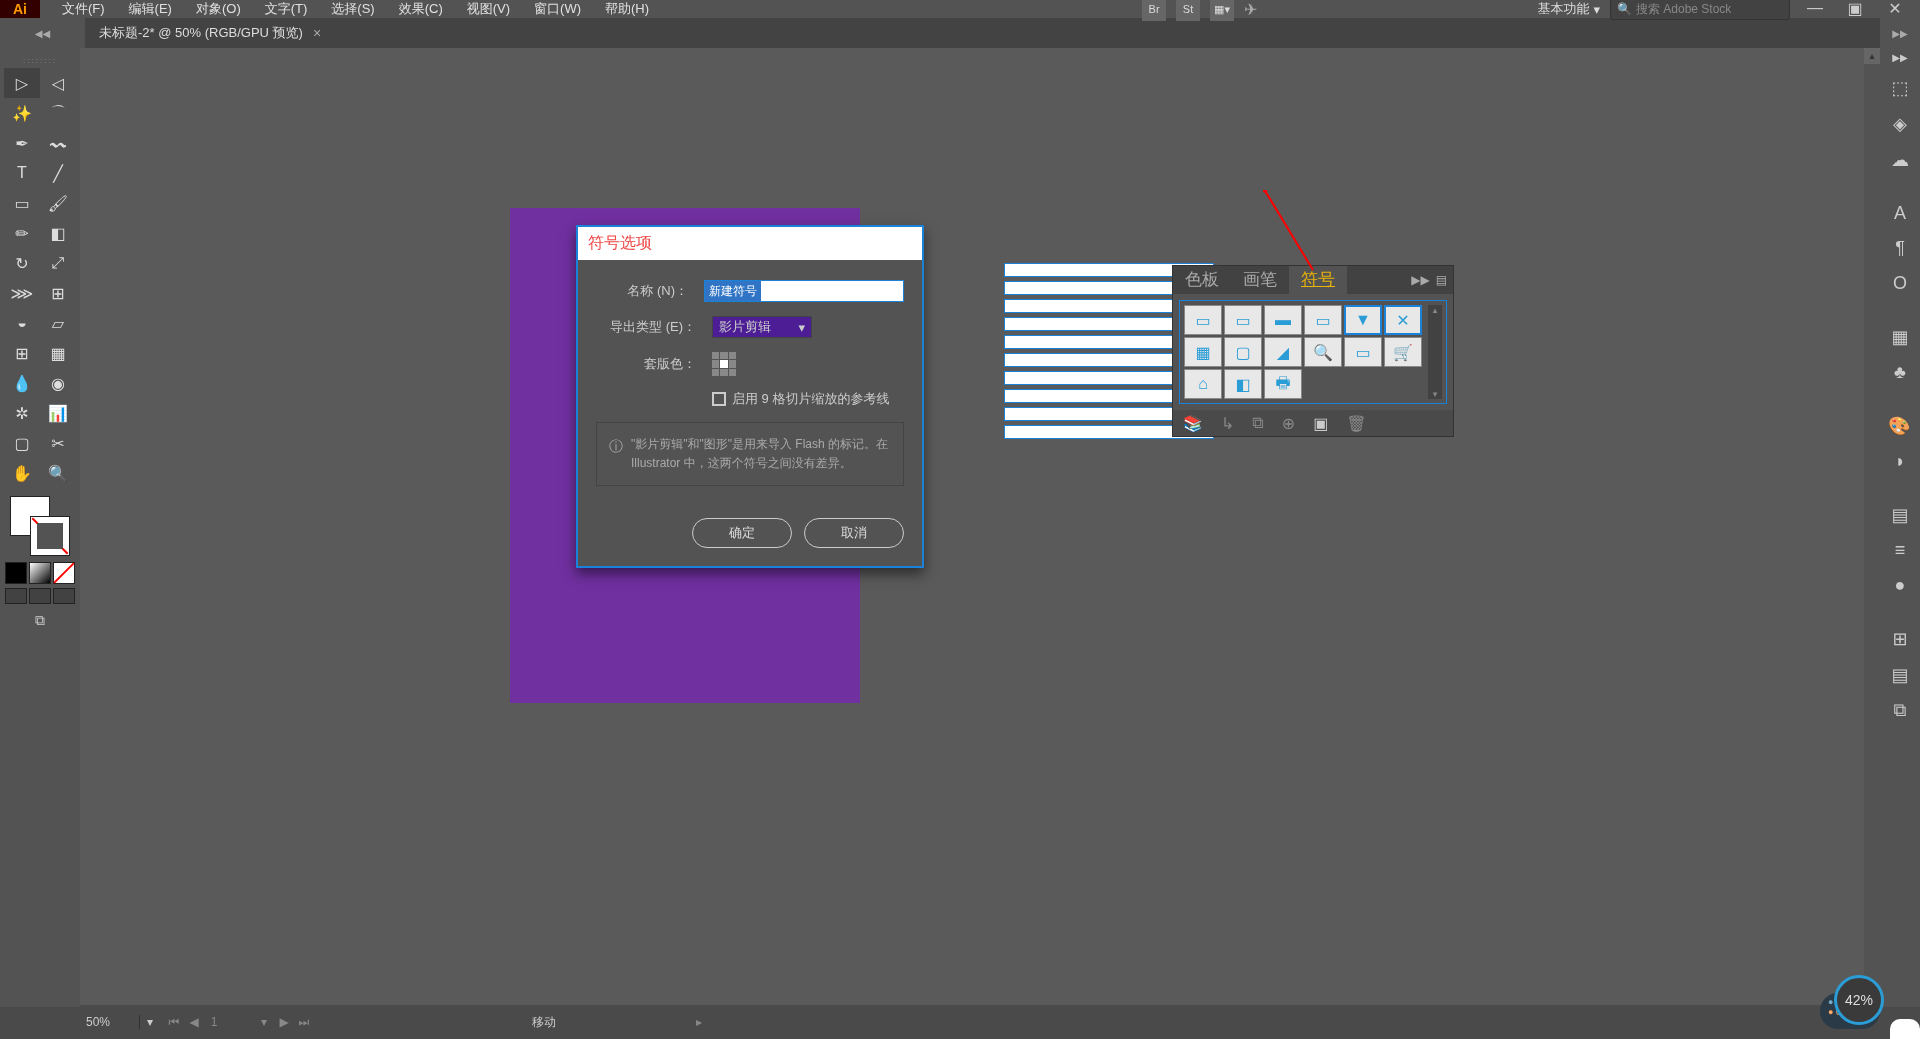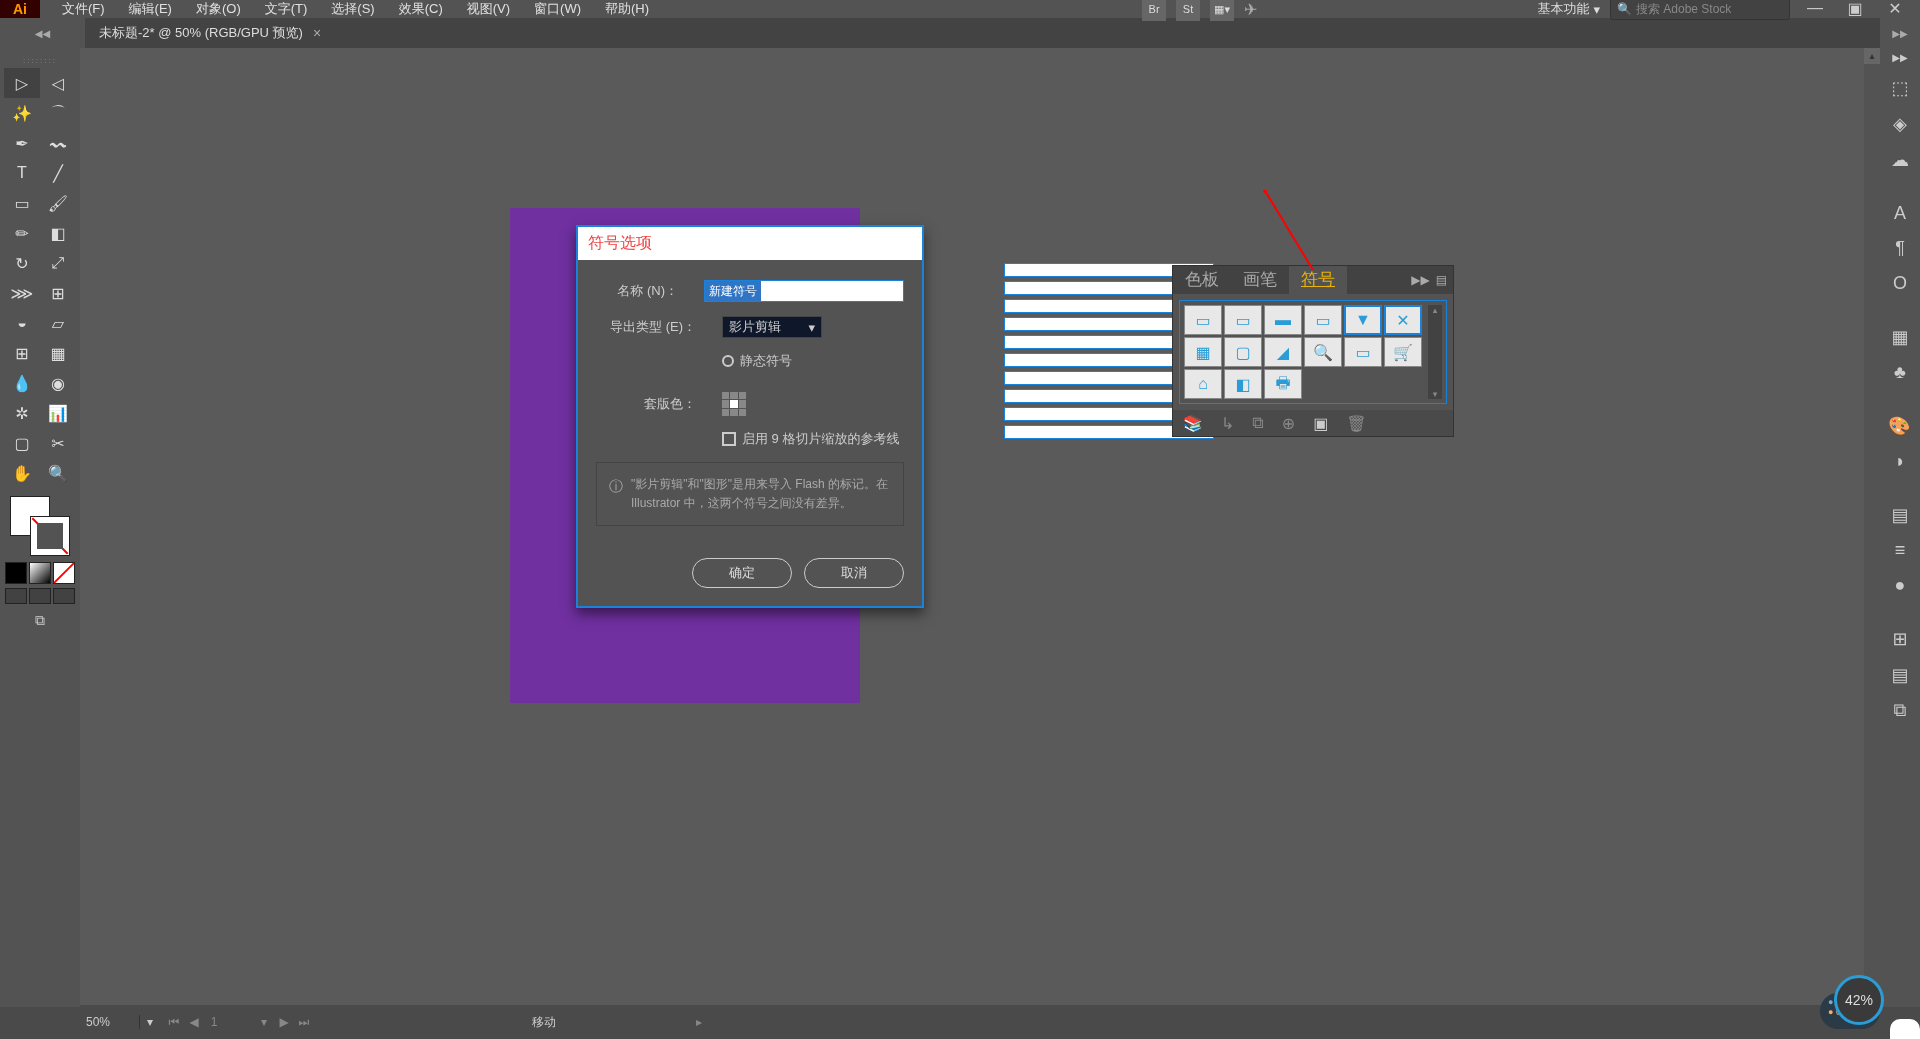--- a/index.html
+++ b/index.html
@@ -61,24 +61,24 @@
 
 .right-strip { width: 40px; background: #535353; display: flex; flex-direction: column; align-items: center; padding-top: 4px; gap: 14px; }
 .right-strip .strip-icon { color: #ccc; font-size: 18px; }
 .strip-sep { width: 30px; height: 4px; }
 
 
 .dialog { position: absolute; left: 576px; top: 225px; width: 348px; background: #535353; border: 2px solid #1a82d8; box-shadow: 0 6px 12px rgba(0,0,0,0.5); }
 .dialog-title { background: #fff; color: #ef4444; padding: 6px 10px; font-size: 16px; }
 .dialog-body { padding: 20px 18px 16px; color: #ccc; font-size: 13px; }
 .form-row { display: flex; align-items: center; margin-bottom: 14px; }
-.form-label { width: 100px; text-align: right; margin-right: 26px; }
+.form-label { width: 100px; text-align: right; margin-right: 16px; }
 .form-input { flex: none; width: 200px; height: 22px; background: #fff; border: 1px solid #1a82d8; display: flex; align-items: center; }
 .form-input-sel { height: 100%; background: #3074c5; color: #fff; padding: 0 4px; font-size: 12px; display: flex; align-items: center; }
-.form-select { width: 100px; height: 22px; background: #0f172a; border: 1px solid #444; display: flex; align-items: center; justify-content: space-between; padding: 0 6px; }
+.form-select { width: 100px; height: 22px; background: #4c1d95; border: 1px solid #444; display: flex; align-items: center; justify-content: space-between; padding: 0 6px; }
 .radio-row { display: flex; align-items: center; margin-bottom: 8px; }
 .radio { width: 12px; height: 12px; border: 2px solid #ccc; border-radius: 50%; margin-right: 6px; display: flex; align-items: center; justify-content: center; }
 .radio.checked::after { content: ''; width: 6px; height: 6px; background: #1a82d8; border-radius: 50%; }
 .checkbox { width: 14px; height: 14px; border: 2px solid #ccc; margin-right: 6px; }
 .registration { width: 24px; height: 24px; display: grid; grid-template-columns: repeat(3,1fr); grid-template-rows: repeat(3,1fr); gap: 1px; }
 .reg-cell { background: #888; }
 .info-box { border: 1px solid #444; padding: 12px; margin-top: 10px; display: flex; gap: 8px; color: #aaa; font-size: 12px; line-height: 1.6; }
 .info-icon { font-size: 14px; }
 .dialog-buttons { display: flex; justify-content: flex-end; gap: 12px; padding: 16px 18px 18px; }
 .dlg-btn { width: 100px; height: 30px; border: 1px solid #ccc; border-radius: 15px; background: transparent; color: #ddd; font-size: 13px; cursor: pointer; }
@@ -269,27 +269,20 @@
       </div>
     </div>
     <div class="form-row">
       <div class="form-label">导出类型 (E)：</div>
       <div class="form-select">
         <span>影片剪辑</span>
         <span>▾</span>
       </div>
     </div>
     <div class="form-row">
-      <div class="form-label"></div>
-      <div class="radio-row">
-        <div class="radio"></div>
-        <span>静态符号</span>
-      </div>
-    </div>
-    <div class="form-row">
       <div class="form-label">套版色：</div>
       <div class="registration">
         <div class="reg-cell"></div>
           <div class="reg-cell"></div>
           <div class="reg-cell"></div>
         <div class="reg-cell"></div>
           <div class="reg-cell" style="background:#fff"></div>
           <div class="reg-cell"></div>
         <div class="reg-cell"></div>
           <div class="reg-cell"></div>

